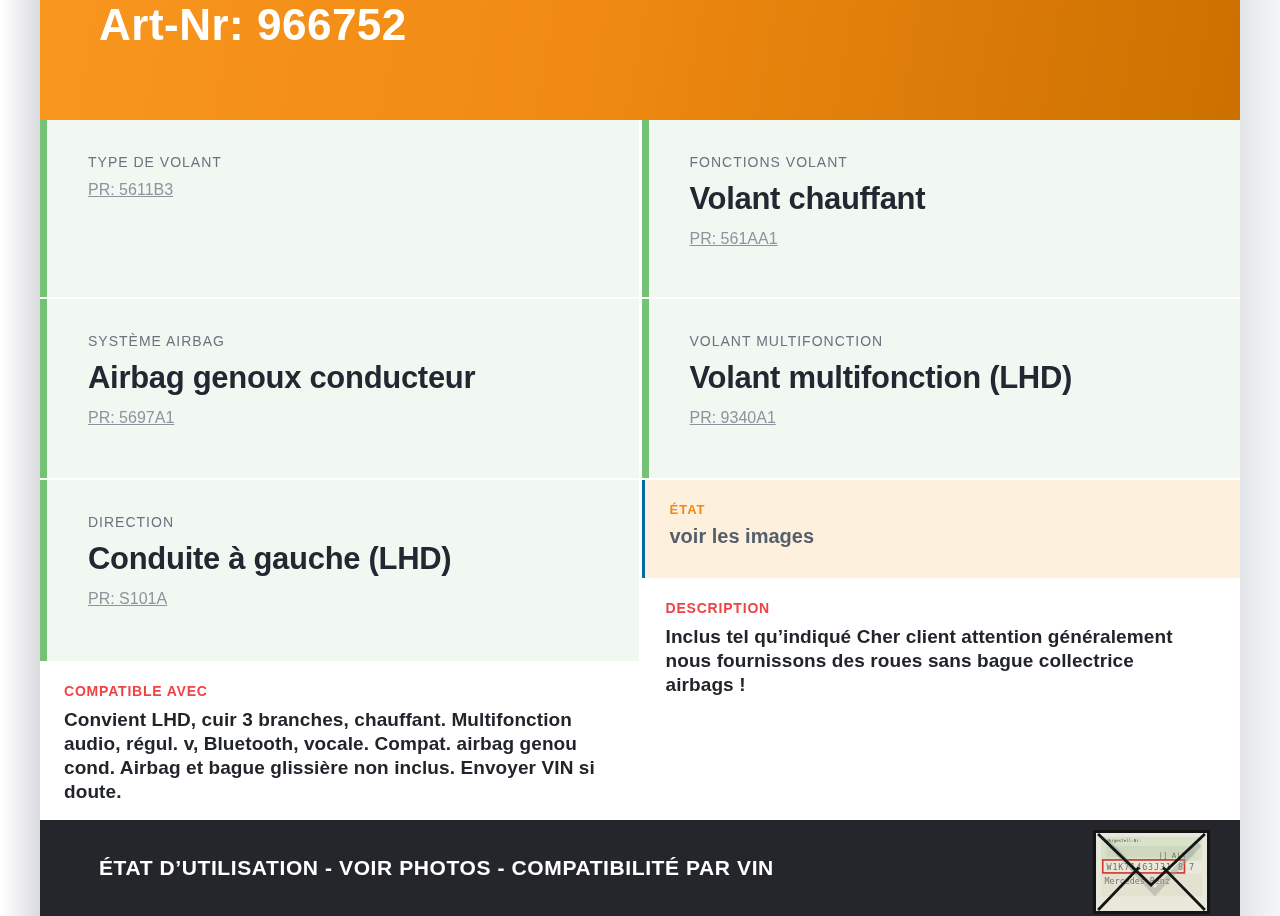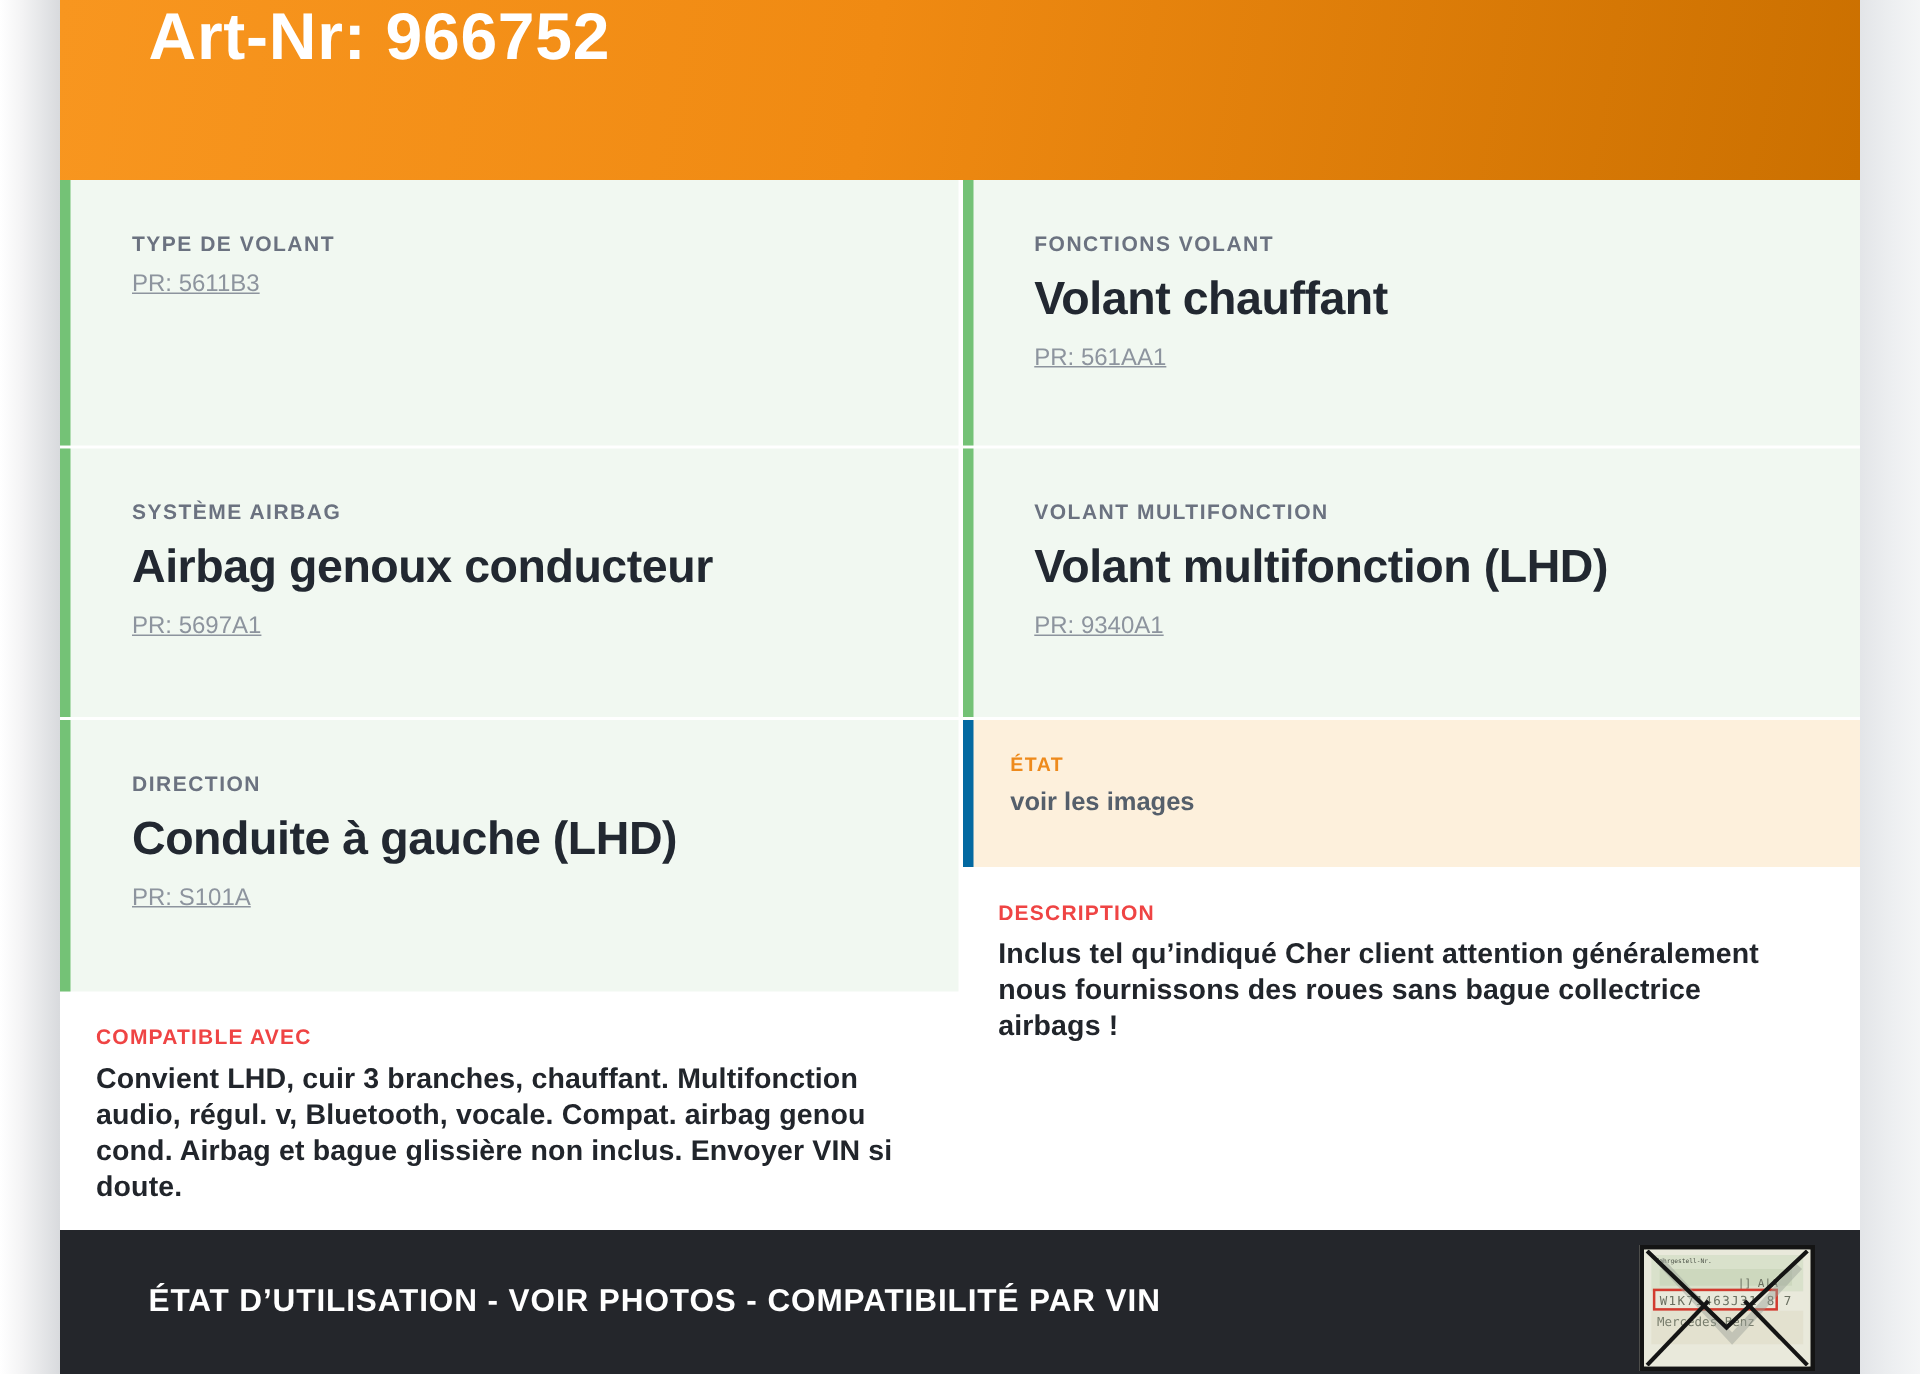--- a/index.html
+++ b/index.html
@@ -36,38 +36,38 @@
   .main { flex:1 1 auto; display:flex; gap:3px; background:#ffffff; }
   .col { flex:1 1 0; display:flex; flex-direction:column; }
   .card {
     background:#f1f8f1; border-left:7px solid #74c276;
     padding:34px 20px 0 41px; margin-bottom:2px;
   }
   .card.h1 { height:177px; flex:0 0 177px; }
   .card.h2 { height:179px; flex:0 0 179px; }
   .card.h3 { height:181px; flex:0 0 181px; }
   .card-label {
-    font-size:14px; font-weight:700; letter-spacing:1px;
+    font-size:14px; font-weight:400; letter-spacing:1px;
     color:#6b7280; text-transform:uppercase; margin-bottom:11px;
   }
   .card-title {
     font-size:31px; font-weight:700; color:#222831;
     letter-spacing:-0.3px; margin-bottom:13px; white-space:nowrap;
   }
   .card-pr { font-size:16px; color:#8d949e;text-decoration:underline; }
   
   .card-etat {
-    background:#fdf0dc; border-left:7px solid #0369a1;
+    background:#fdf0dc; border-left:3px solid #0369a1;
     height:98px; flex:0 0 98px; padding:22px 20px 0 25px; margin-bottom:2px;
   }
   .etat-label {
     font-size:13px; font-weight:700; letter-spacing:1px;
     color:#ee8a1c; text-transform:uppercase; margin-bottom:8px;
   }
-  .etat-value { font-size:17px; font-weight:600; color:#555f6b; }
+  .etat-value { font-size:20px; font-weight:600; color:#555f6b; }
   
   .section { background:#ffffff; flex:1 1 auto; padding:20px 14px 0 24px; }
   .section-label {
     font-size:14px; font-weight:700; letter-spacing:0.8px;
     color:#ef4444; text-transform:uppercase; margin-bottom:9px;
   }
   .section-text {
     font-size:19px; font-weight:600; color:#21252b; line-height:24px;
     letter-spacing:0.1px;
   }

